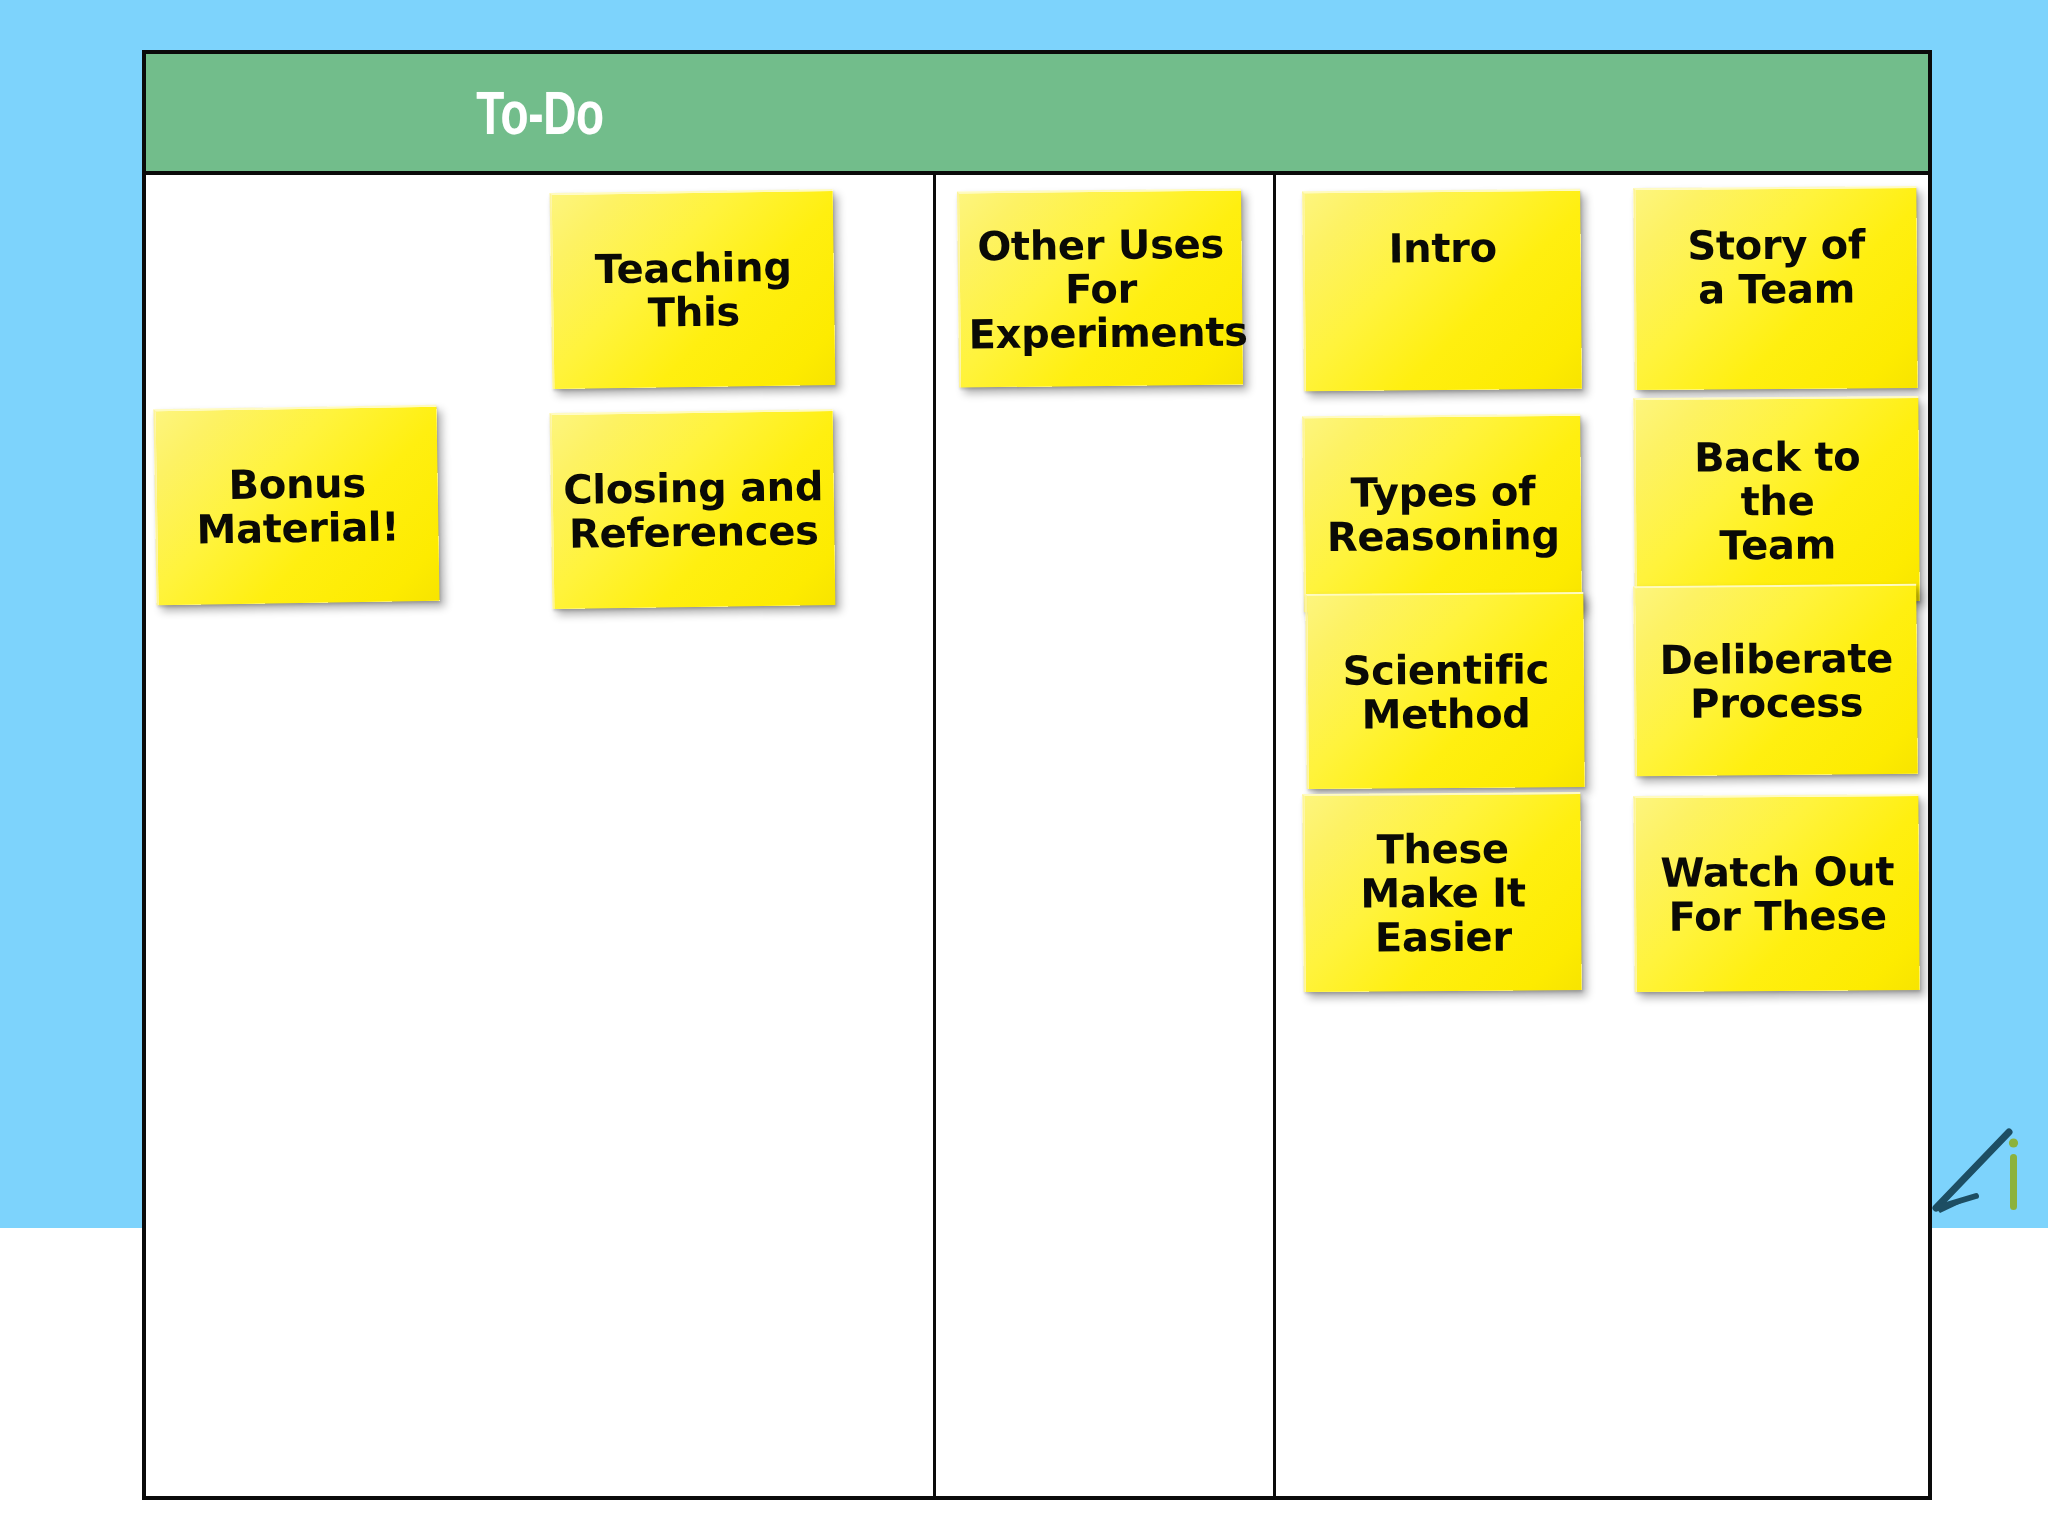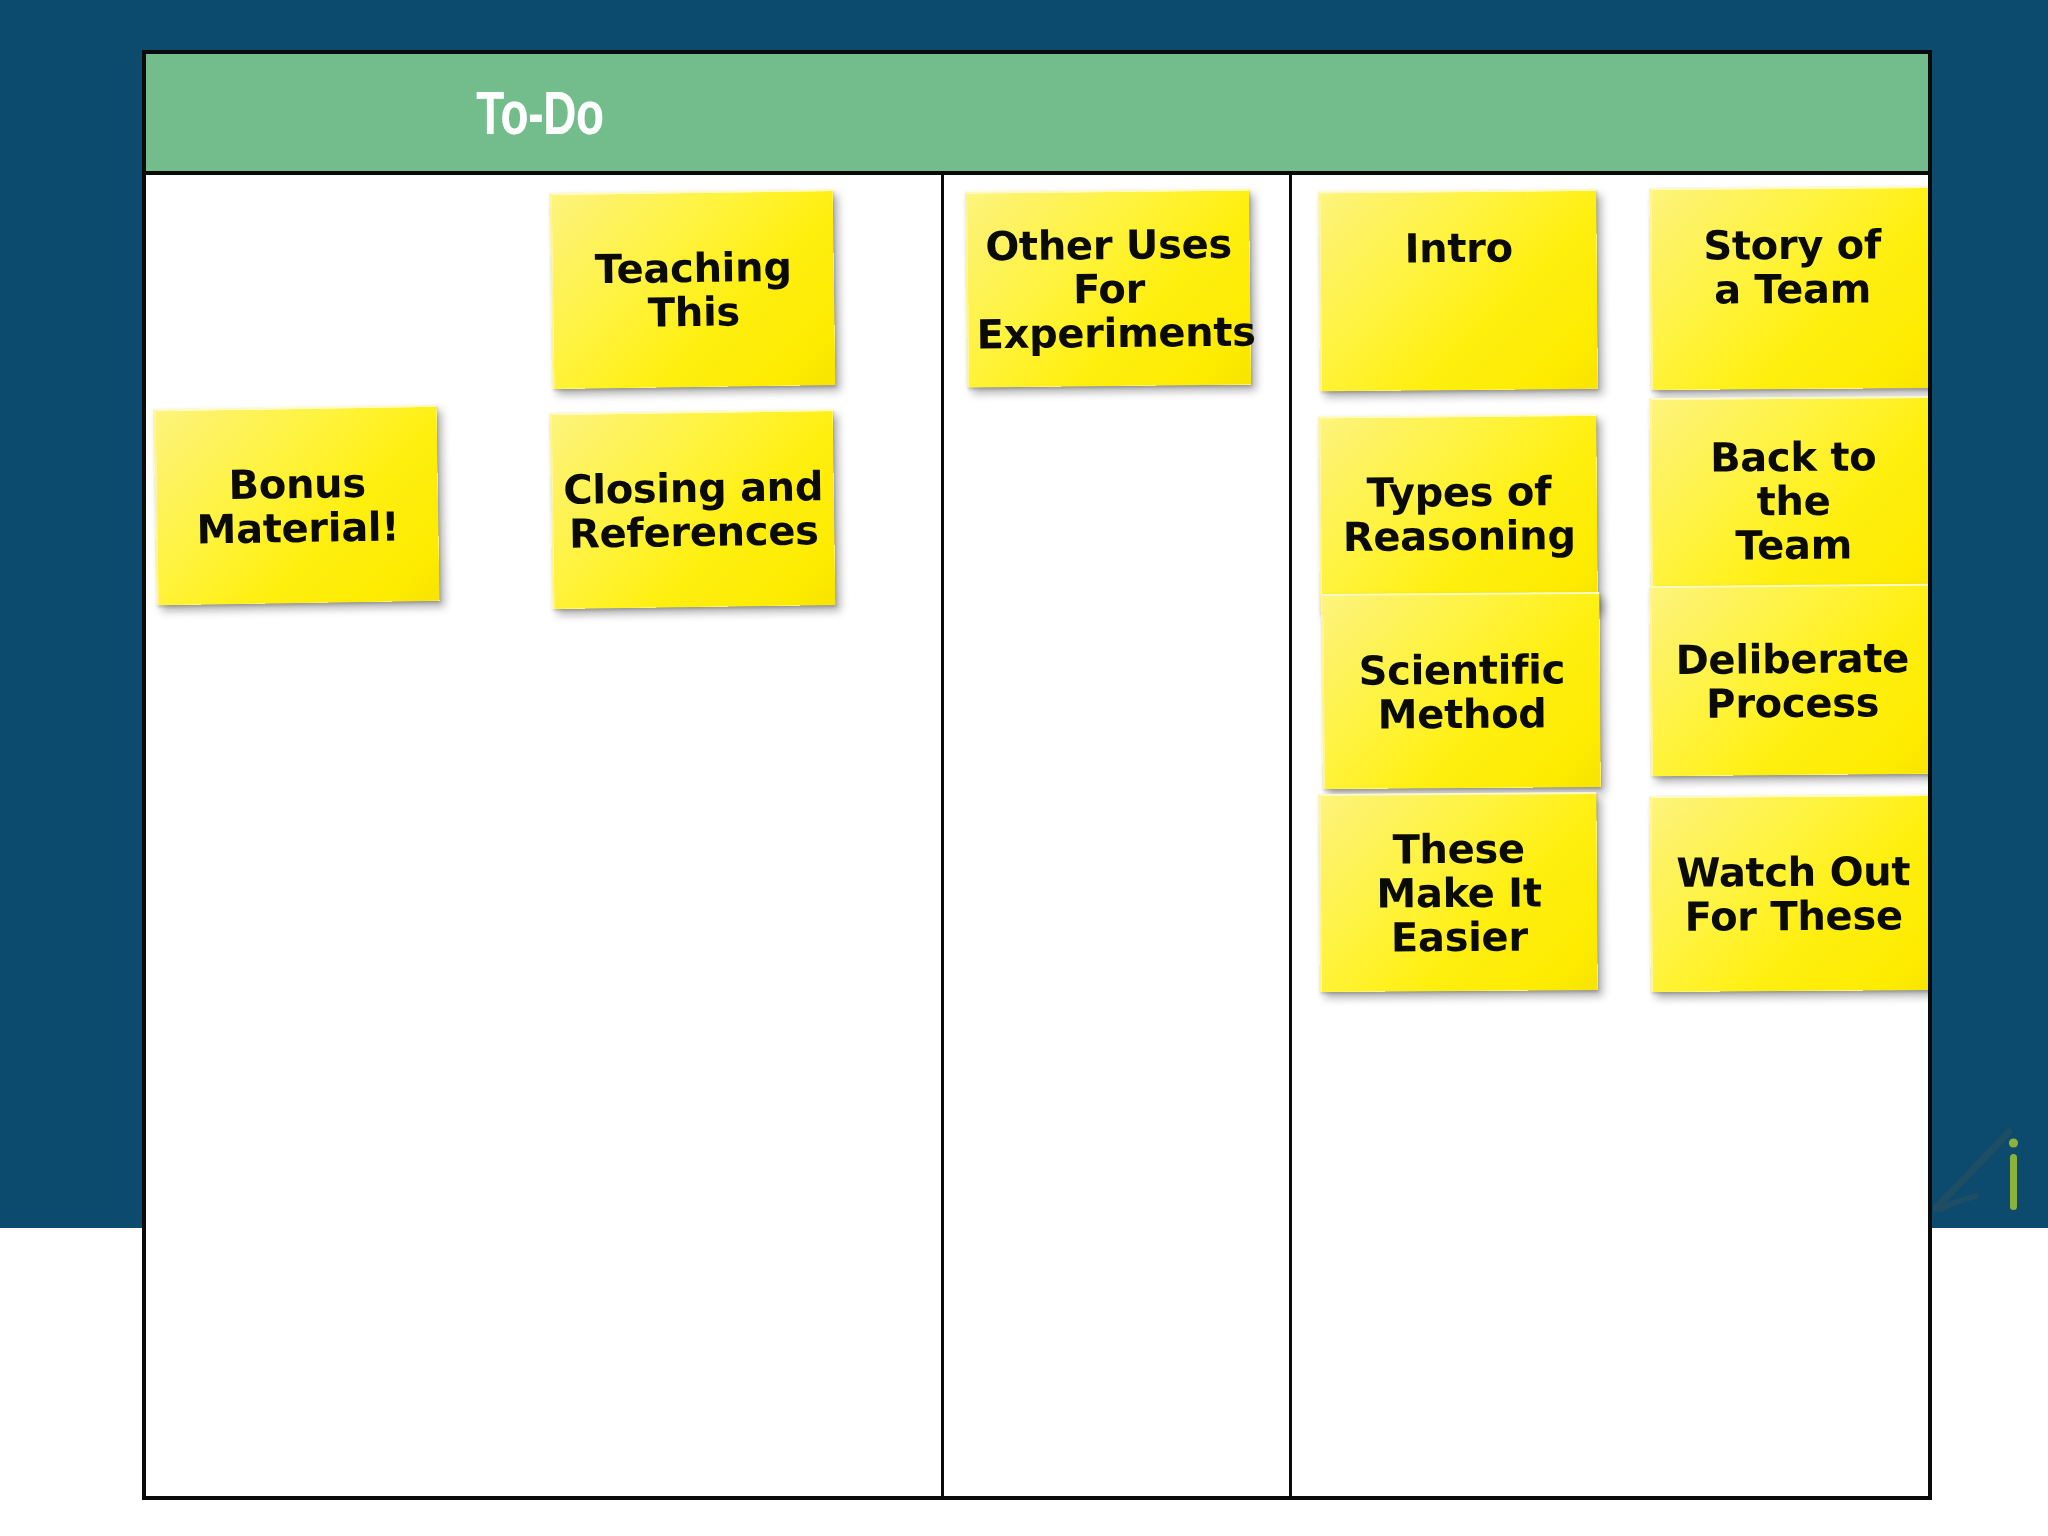--- a/index.html
+++ b/index.html
@@ -13,21 +13,21 @@
     height: 1536px;
     overflow: hidden;
     font-family: "DejaVu Sans", sans-serif;
   }
 
   #board-wrap {
     position: absolute;
     left: 0; top: 0;
     width: 2048px;
     height: 1228px;
-    background: #0c4a6e;
+    background: #7dd3fc;
   }
 
   
   #kanban-board {
     position: absolute;
     left: 142px;
     top: 50px;
     width: 1790px;
     height: 1450px;
     box-sizing: border-box;
@@ -71,21 +71,21 @@
     display: flex;
     flex: 1 1 auto;
     min-height: 0;
   }
   .col-body {
     position: relative;
     box-sizing: border-box;
     background: #ffffff;
     overflow: hidden;
   }
-  .col-body + .col-body { border-left: 3px solid #0a0a0a; margin-left: 8px; }
+  .col-body + .col-body { border-left: 3px solid #0a0a0a; }
 
   
   .col-todo  { flex: 0 0 787px; }
   .col-doing { flex: 0 0 340px; }
   .col-done  { flex: 1 1 auto; }
 
   
   .sticky {
     position: absolute;
     box-sizing: border-box;

